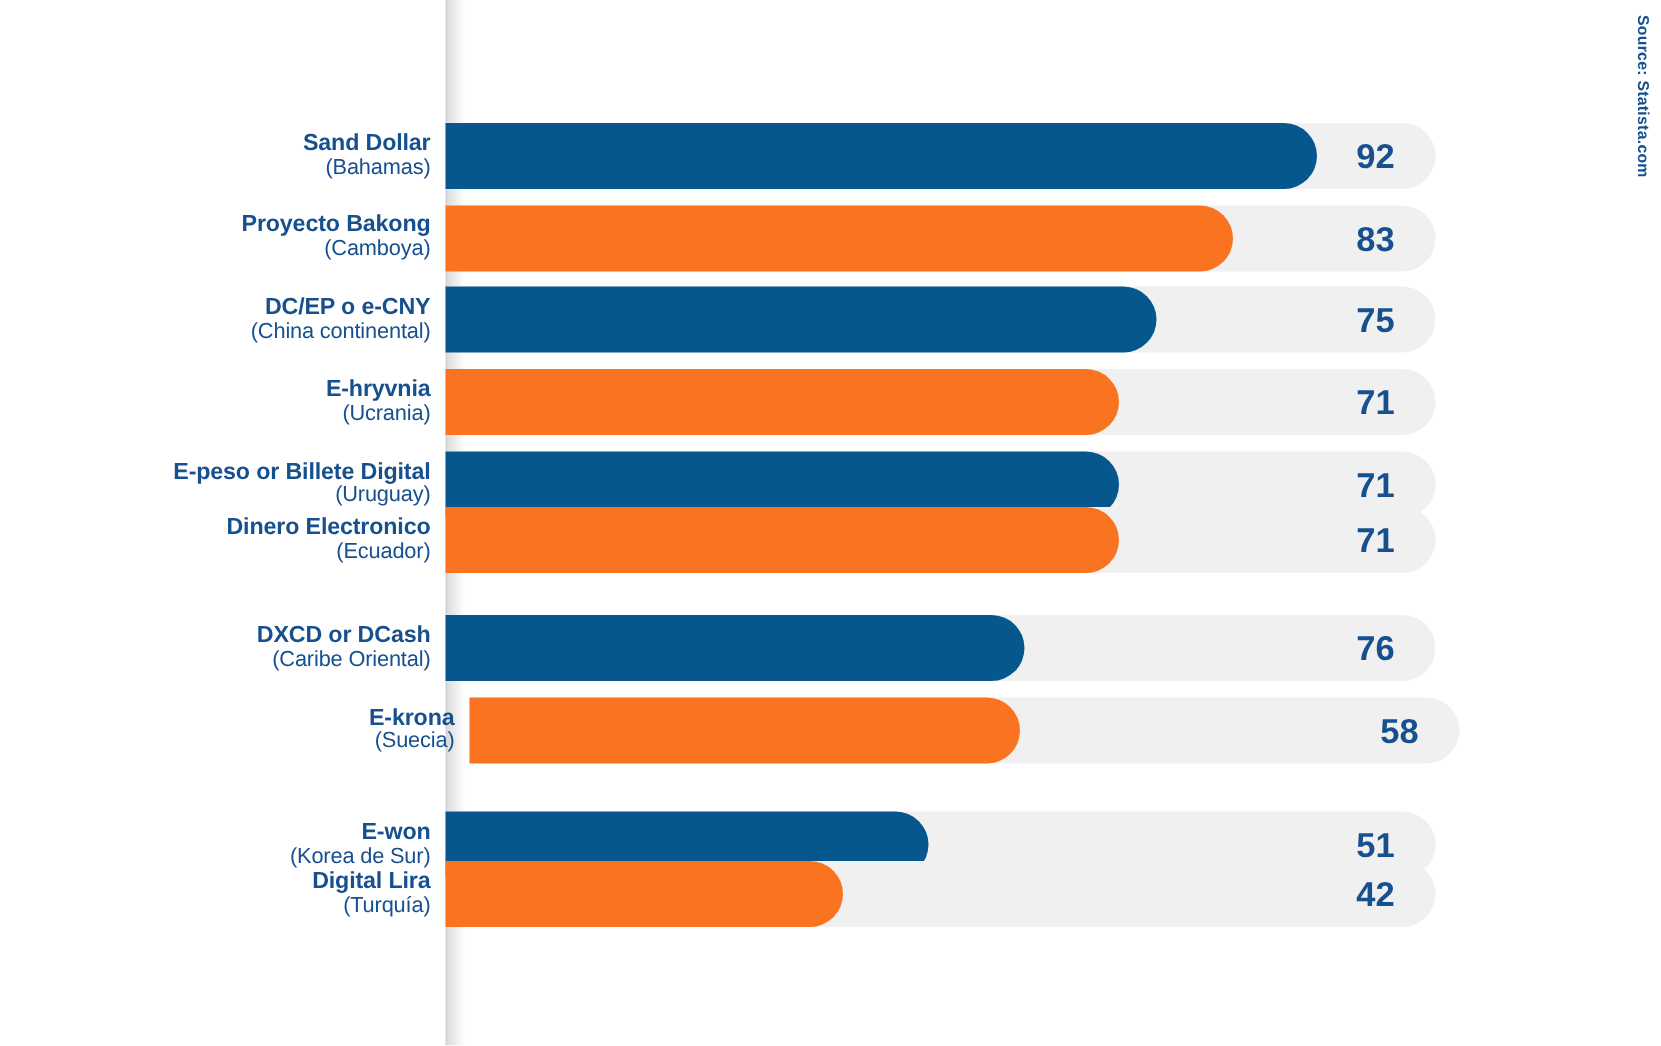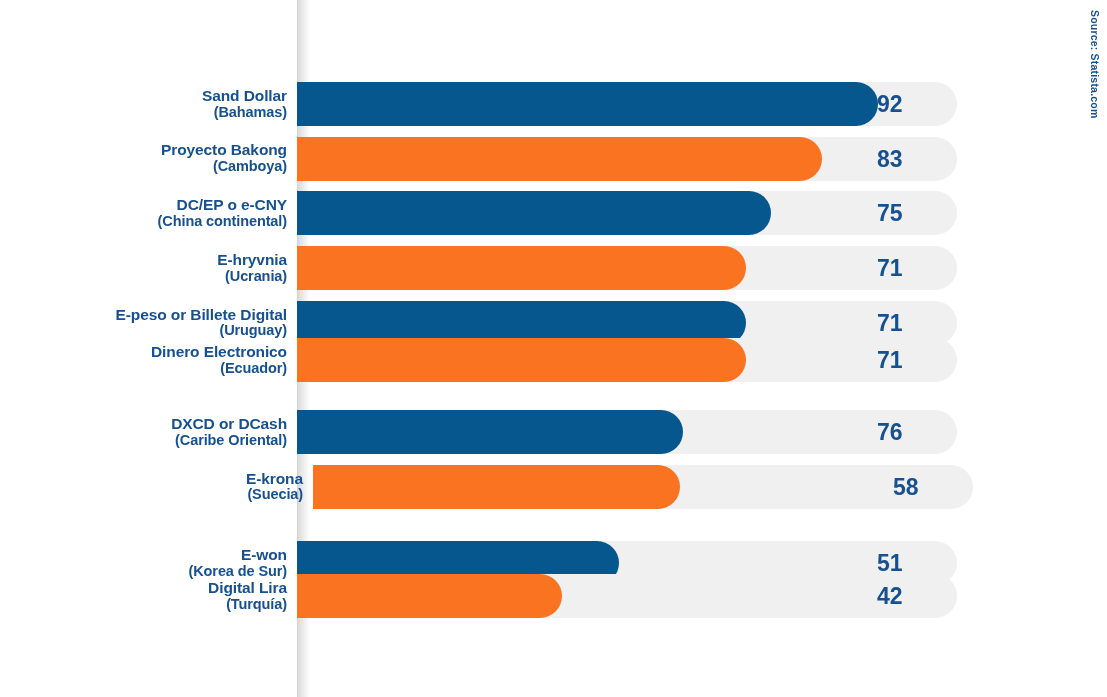--- a/index.html
+++ b/index.html
@@ -64,21 +64,21 @@
     color: #16508F;
   }
   .row-label .name {
     font-size: 15.5px;
     font-weight: bold;
     letter-spacing: -0.1px;
     white-space: nowrap;
   }
   .row-label .country {
     font-size: 14.5px;
-    font-weight: bold;
+    font-weight: normal;
     letter-spacing: -0.1px;
     white-space: nowrap;
   }
 
   .track {
     position: absolute;
     left: 297px;
     top: 0;
     height: 44px;
     background: #F0F0F0;
@@ -97,21 +97,21 @@
 
   .value {
     position: absolute;
     top: 0;
     height: 44px;
     line-height: 44px;
     right: 150px;          
     font-size: 23px;
     font-weight: bold;
     color: #16508F;
-    text-align: left;
+    text-align: center;
     width: 80px;
   }
 
   #source-note {
     position: absolute;
     right: 6px;
     top: 10px;
     font-size: 10.5px;
     font-weight: bold;
     color: #16508F;

